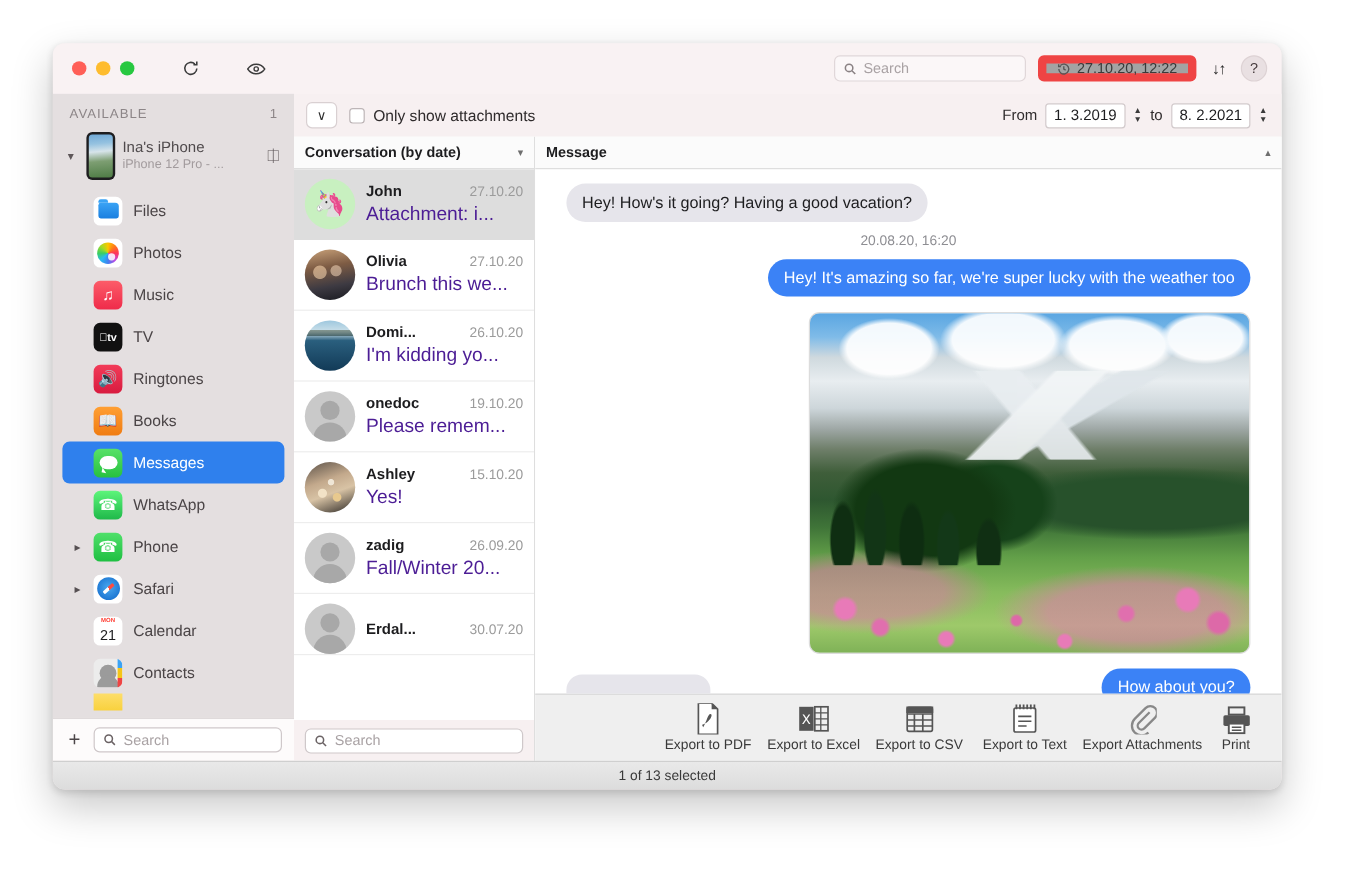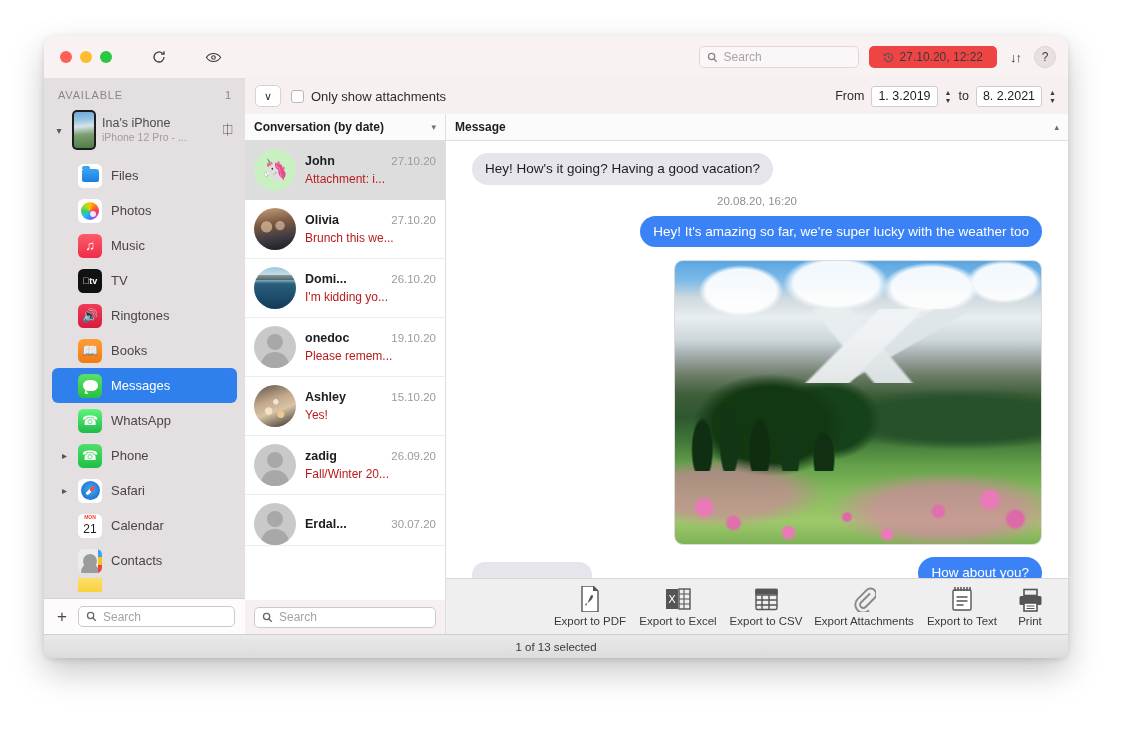--- a/index.html
+++ b/index.html
@@ -44,21 +44,21 @@
 
   .search-pill {
     width:160px; height:22px; border-radius:5px;
     background:#fbf7f8; border:1px solid #e0d7d9;
     display:flex; align-items:center; padding:0 7px; gap:6px;
   }
   .search-pill .ph { font-size:12px; color:#a9a2a4; }
 
   .hist-pill {
     height:22px; border-radius:5px;
-    background:#ef4444; border:5px solid #ef4444;
+    background:#a3a3a3; border:7px solid #ef4444;
     display:flex; align-items:center; padding:0 9px; gap:6px;
   }
   .hist-pill .txt { font-size:12px; color:#3a3a3a; }
 
   .arrows { font-size:13px; color:#2c2c2c; letter-spacing:-1px; padding:0 3px; }
 
   .help-btn {
     width:22px; height:22px; border-radius:50%;
     background:#e9e0e2; border:1px solid #ddd2d4;
     display:flex; align-items:center; justify-content:center;
@@ -237,21 +237,21 @@
   .av-table::after{content:"";position:absolute;inset:0;
      background:radial-gradient(circle at 35% 62%,#f2e2c6 0 9%,transparent 11%),
                 radial-gradient(circle at 64% 70%,#e8c98e 0 8%,transparent 10%),
                 radial-gradient(circle at 52% 40%,#efe6d6 0 7%,transparent 9%);}
 
   .conv-txt { flex:1; min-width:0; display:flex; flex-direction:column; gap:4px; }
   .conv-line1 { display:flex; align-items:baseline; gap:12px; }
   .conv-name { font-size:12.5px; font-weight:700; color:#1d1d1f; white-space:nowrap;
                overflow:hidden; text-overflow:clip; }
   .conv-date { margin-left:auto; font-size:11.5px; color:#9b9b9b; white-space:nowrap; }
-  .conv-prev { font-size:12px; color:#b91c1c; white-space:nowrap; overflow:hidden; }
+  .conv-prev { font-size:16px; color:#4c1d95; white-space:nowrap; overflow:hidden; }
 
   .conv-bottom { height:34px; flex:0 0 34px; background:#f7f0f1;
                  display:flex; align-items:center; padding:0 9px; }
   .conv-search { flex:1; height:21px; background:#fff; border:1px solid #cfc8ca;
                  border-radius:5px; display:flex; align-items:center; gap:6px; padding:0 7px; }
   .conv-search .ph { font-size:12px; color:#a9a2a4; }
 
   
   .msgcol { flex:1; display:flex; flex-direction:column; min-width:0; background:#fff; }
   .msg-area { flex:1; padding:12px 26px 0 26px; overflow:hidden; position:relative; }
@@ -680,38 +680,38 @@
               <div class="gl">
                 <svg width="25" height="25" viewBox="0 0 25 25" fill="none" stroke="#555" stroke-width="1.4">
                   <rect x="2" y="2.5" width="21" height="20" rx="1.5"></rect>
                   <path d="M2 8h21M2 13h21M2 18h21M8 8v14.5M15 8v14.5"></path>
                   <path d="M2 2.5h21v4H2z" fill="#555"></path>
                 </svg>
               </div>
               <span class="lb">Export to CSV</span>
             </div>
 
-            <div class="exp-item" style="width:108px;">
-              <div class="gl">
-                <svg width="24" height="26" viewBox="0 0 24 26" fill="none" stroke="#888" stroke-width="1.9">
-                  <path d="M18 7.5l-9 9a3.2 3.2 0 0 0 4.6 4.5l9-9a5.6 5.6 0 0 0-8-7.9l-9 9a8 8 0 0 0 11.4 11.3"></path>
-                </svg>
-              </div>
-              <span class="lb">Export Attachments</span>
-            </div>
-
             <div class="exp-item">
               <div class="gl">
                 <svg width="22" height="26" viewBox="0 0 22 26">
                   <rect x="2" y="4" width="18" height="20" rx="1.5" fill="#fff" stroke="#555" stroke-width="1.4"></rect>
                   <path d="M4 1v4M7 1v4M10 1v4M13 1v4M16 1v4M19 1v4" stroke="#555" stroke-width="1.5"></path>
                   <path d="M5.5 11h11M5.5 15h11M5.5 19h7" stroke="#555" stroke-width="1.3"></path>
                 </svg>
               </div>
               <span class="lb">Export to Text</span>
+            </div>
+
+            <div class="exp-item" style="width:108px;">
+              <div class="gl">
+                <svg width="24" height="26" viewBox="0 0 24 26" fill="none" stroke="#888" stroke-width="1.9">
+                  <path d="M18 7.5l-9 9a3.2 3.2 0 0 0 4.6 4.5l9-9a5.6 5.6 0 0 0-8-7.9l-9 9a8 8 0 0 0 11.4 11.3"></path>
+                </svg>
+              </div>
+              <span class="lb">Export Attachments</span>
             </div>
 
             <div class="exp-item print">
               <div class="gl">
                 <svg width="25" height="24" viewBox="0 0 25 24" fill="#555">
                   <rect x="6" y="1.5" width="13" height="6" fill="none" stroke="#555" stroke-width="1.6"></rect>
                   <rect x="1.5" y="8" width="22" height="9" rx="1.5"></rect>
                   <rect x="6" y="15" width="13" height="8" fill="#fff" stroke="#555" stroke-width="1.6"></rect>
                   <path d="M8.5 18h8M8.5 20.5h8" stroke="#555" stroke-width="1.2"></path>
                 </svg>

